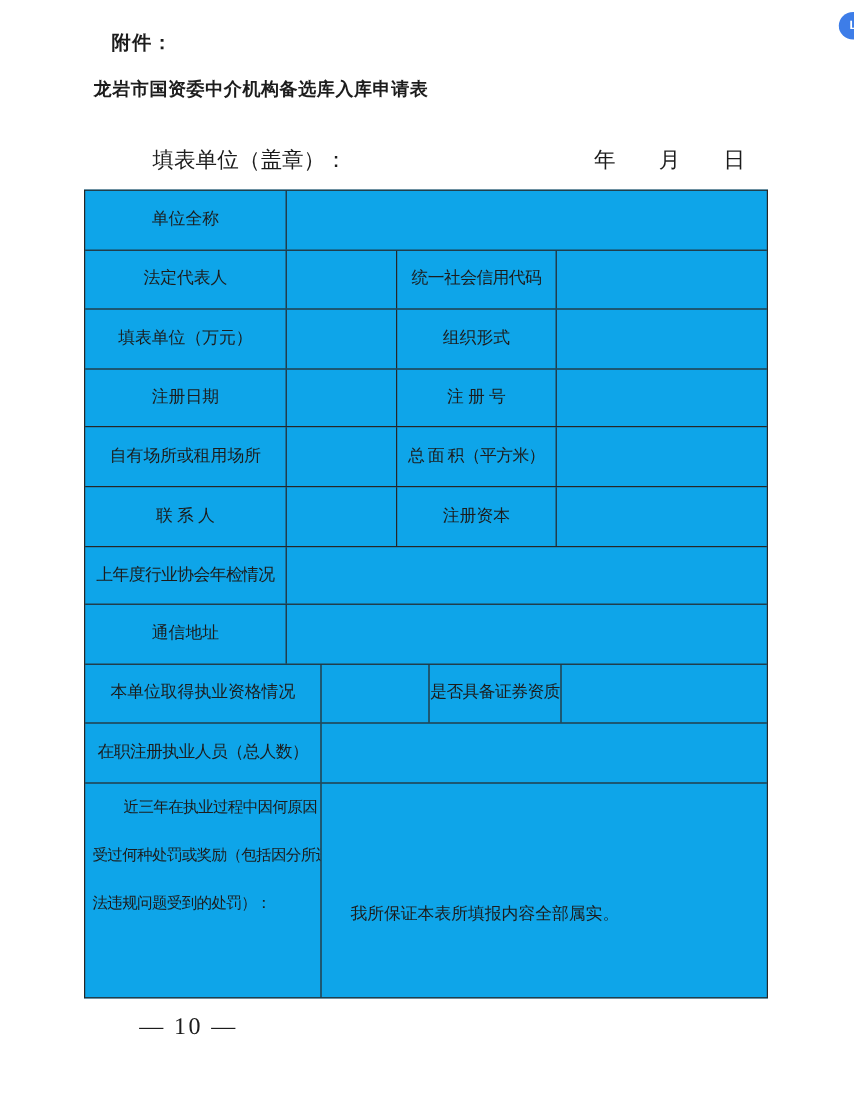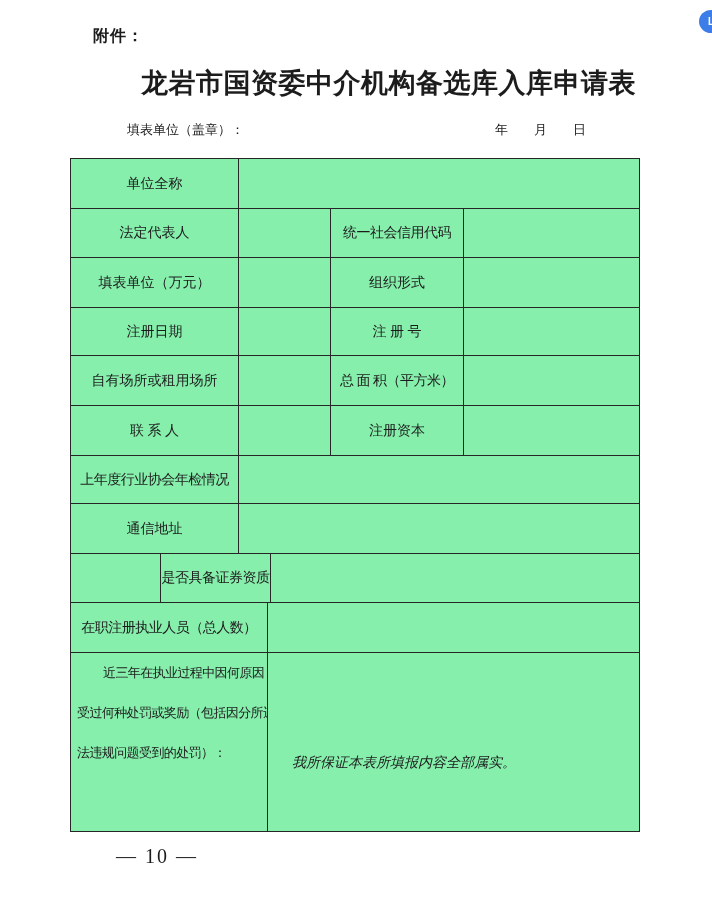--- a/index.html
+++ b/index.html
@@ -7,40 +7,40 @@
     width:712px;height:921px;position:relative;overflow:hidden;
     background:#ffffff;
     font-family:"Liberation Serif","DejaVu Serif",serif;
     color:#1c1c1c;
   }
   .abs{position:absolute;}
   .attachment{
     left:93px;top:26px;font-size:16px;font-weight:bold;letter-spacing:1px;text-align:right;
   }
   .doc-title{
-    left:66px;top:65px;width:570px;text-align:right;
-    font-size:27px;font-weight:bold;letter-spacing:0.5px;white-space:nowrap;
+    left:78px;top:65px;width:570px;text-align:left;
+    font-size:15px;font-weight:bold;letter-spacing:0.5px;white-space:nowrap;
   }
-  .fill-line{left:0;top:121px;width:600px;height:20px;font-size:13px;}
+  .fill-line{left:0;top:121px;width:600px;height:20px;font-size:18px;}
   .fill-unit{position:absolute;left:127px;top:0;}
   .fill-date{position:absolute;left:495px;top:0;white-space:pre;}
   
   .tbl{
     left:70px;top:158px;width:570px;
-    border:1px solid #262626;box-sizing:border-box;background:#86efac;
+    border:1px solid #262626;box-sizing:border-box;background:#0ea5e9;
   }
   .row{display:flex;border-bottom:1px solid #262626;box-sizing:border-box;}
   .row:last-child{border-bottom:none;}
   .c{
     border-right:1px solid #262626;box-sizing:border-box;
     display:flex;align-items:center;justify-content:center;
     font-size:14px;color:#1c1c1c;text-align:center;line-height:18px;
     overflow:hidden;flex-shrink:0;
   }
-  .c:last-child{border-right:none;font-style:italic;}
+  .c:last-child{border-right:none;}
   .val{flex:1 1 auto;}
   .w168{width:168px;}
   .w92{width:92px;}
   .w133{width:133px;}
   .w197{width:197px;}
   .w90{width:90px;}
   .w110{width:110px;}
   .tight{letter-spacing:-0.5px;}
   
   .pen{
@@ -121,20 +121,21 @@
     <div class="c w168 tight">上年度行业协会年检情况</div>
     <div class="c val"></div>
   </div>
 
   <div class="row" style="height:50px">
     <div class="c w168">通信地址</div>
     <div class="c val"></div>
   </div>
 
   <div class="row" style="height:49px">
+    <div class="c w197">本单位取得执业资格情况</div>
     <div class="c w90"></div>
     <div class="c w110 tight">是否具备证券资质</div>
     <div class="c val"></div>
   </div>
 
   <div class="row" style="height:50px">
     <div class="c w197 tight">在职注册执业人员（总人数）</div>
     <div class="c val"></div>
   </div>
 

